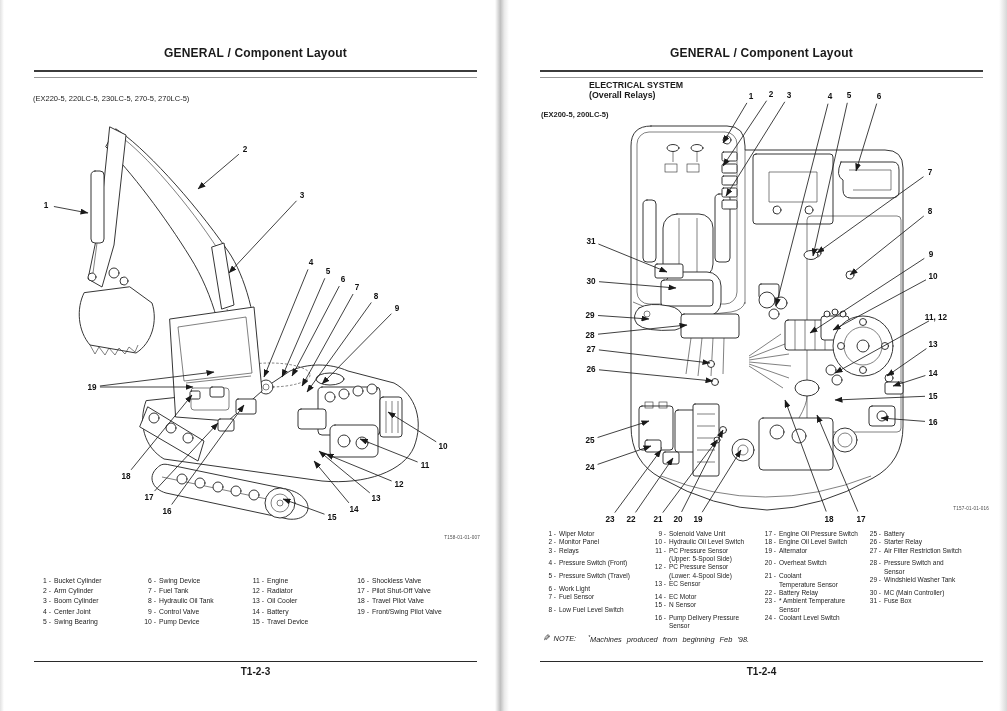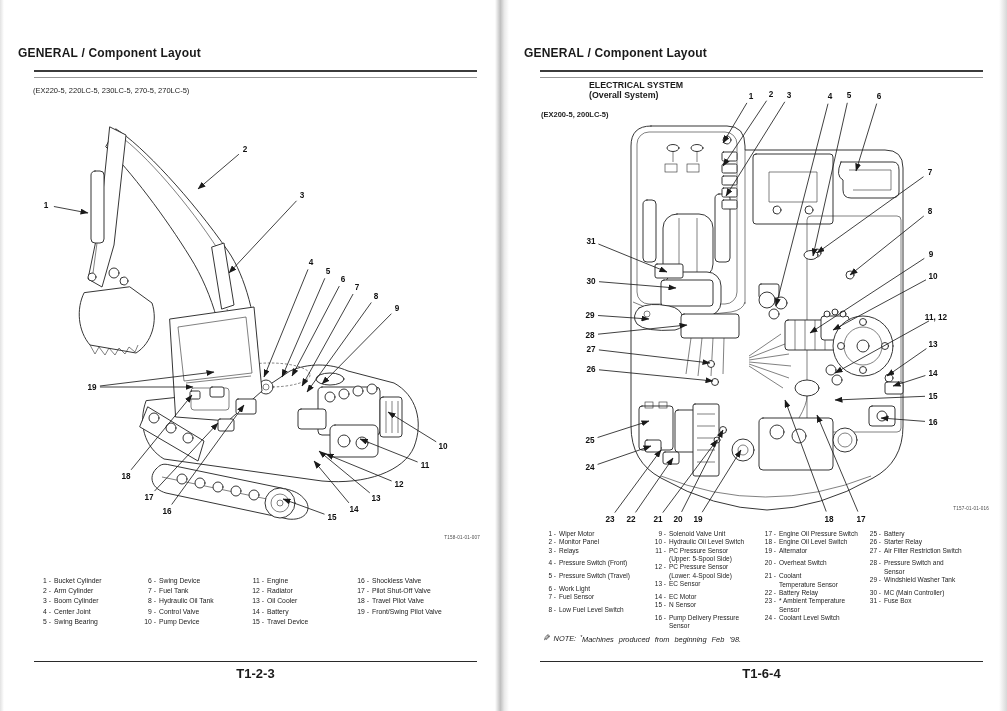--- a/index.html
+++ b/index.html
@@ -10,26 +10,26 @@
   .edge-left{position:absolute;left:0;top:0;width:4px;height:711px;
     background:linear-gradient(to right,#e2e2e2,#ffffff);}
   .edge-right{position:absolute;right:0;top:0;width:8px;height:711px;
     background:linear-gradient(to left,#d7d7d7,#ffffff);}
   .divider{position:absolute;left:495px;top:0;width:14px;height:711px;
     background:linear-gradient(to right,#ffffff 0%,#bfbfbf 38%,#e9e9e9 66%,#ffffff 100%);}
   .page{position:absolute;top:0;height:711px;background:#fff;}
   #page-left{left:18px;width:475px;}
   #page-right{left:524px;width:475px;}
 
-  .pg-title{position:absolute;top:46px;left:0;width:100%;
+  .pg-title{position:absolute;top:46px;left:0;width:100%;text-align:center;
     font-size:12px;font-weight:bold;letter-spacing:.2px;}
   .rule-double{position:absolute;top:70px;left:16px;right:16px;height:5px;
     border-top:2px solid #3b3b3b;border-bottom:1px solid #979797;}
   .models{position:absolute;font-size:7.5px;color:#222;}
-  #page-left .models{top:86px;left:15px;}
+  #page-left .models{top:94px;left:15px;}
   #page-right .models{top:110px;left:17px;font-weight:bold;}
 
   .section-head{position:absolute;top:80px;left:17px;font-size:8.8px;font-weight:bold;line-height:1.18;margin-left:48px;}
 
   .diagram{position:absolute;}
   #diagram-left{top:125px;left:12px;}
   #diagram-right{top:88px;left:21px;}
 
   .figcode{position:absolute;font-size:4.6px;color:#4a4a4a;letter-spacing:.2px;}
   #page-left .figcode{top:535px;right:13px;}
@@ -49,27 +49,27 @@
   #parts-right .pcol:nth-child(4){width:120px;}
   .part-row{display:flex;font-size:6.5px;line-height:1.28;color:#222;}
   #parts-left .part-row{font-size:6.8px;line-height:1.5;}
   .part-row.gap{margin-top:4.5px;}
   .pn{width:13px;text-align:right;margin-right:3px;white-space:nowrap;flex:none;}
   .pt{width:92px;white-space:pre-line;}
 
   .note{position:absolute;top:634px;left:19px;display:flex;font-size:7.4px;
     font-style:italic;color:#222;}
   .note-icon{font-style:normal;font-size:9px;margin-right:3px;line-height:1;transform:scaleX(-1);}
-  .note-label{margin-right:4px;white-space:nowrap;text-align:right;}
+  .note-label{margin-right:12px;white-space:nowrap;text-align:right;}
   .note-text{width:172px;word-spacing:3px;}
   .note-text sup{font-size:5px;}
 
   .footer-rule{position:absolute;top:661px;left:16px;right:16px;border-top:1.5px solid #2a2a2a;}
   .footer-num{position:absolute;top:666px;left:0;width:100%;text-align:center;
-    font-size:13px;font-weight:bold;}
+    font-size:10px;font-weight:bold;}
 
   svg .co{font-family:"Liberation Sans",sans-serif;font-size:8.2px;font-weight:bold;fill:#111;}
   svg .leader{stroke:#1f1f1f;stroke-width:.85;}
   svg .art{fill:#fff;stroke:#2b2b2b;stroke-width:.95;stroke-linejoin:round;stroke-linecap:round;}
   svg .thin{fill:none;stroke:#2b2b2b;stroke-width:.6;}
   svg .dark{fill:#333;stroke:none;}
 </style>
 </head>
 <body>
 
@@ -286,21 +286,21 @@
 
   <div class="footer-rule"></div>
   <div class="footer-num">T1-2-3</div>
 </div>
 
 <div class="page" id="page-right">
   <div class="pg-title">GENERAL / Component Layout</div>
   <div class="rule-double"></div>
   <div class="section-head">
     <div>ELECTRICAL SYSTEM</div>
-    <div>(Overall System)</div>
+    <div>(Overall Relays)</div>
   </div>
   <div class="models">(EX200-5, 200LC-5)</div>
 
   <svg id="diagram-right" class="diagram" width="435" height="435" viewBox="0 0 435 435">
     <defs>
       <marker id="mR" viewBox="0 0 8 6" refX="7.5" refY="3" markerWidth="8" markerHeight="6" orient="auto" markerUnits="userSpaceOnUse">
         <path d="M0,0 L8,3 L0,6 Z" fill="#1a1a1a"></path>
       </marker>
     </defs>
     <g>
@@ -639,14 +639,14 @@
       </div>
   </div>
 
   <div class="note">
     <span class="note-icon">✎</span>
     <span class="note-label">NOTE:</span>
     <span class="note-text"><sup>*</sup><span>Machines produced from beginning Feb '98.</span></span>
   </div>
 
   <div class="footer-rule"></div>
-  <div class="footer-num">T1-6-4</div>
+  <div class="footer-num">T1-2-4</div>
 </div>
 
 </body></html>

